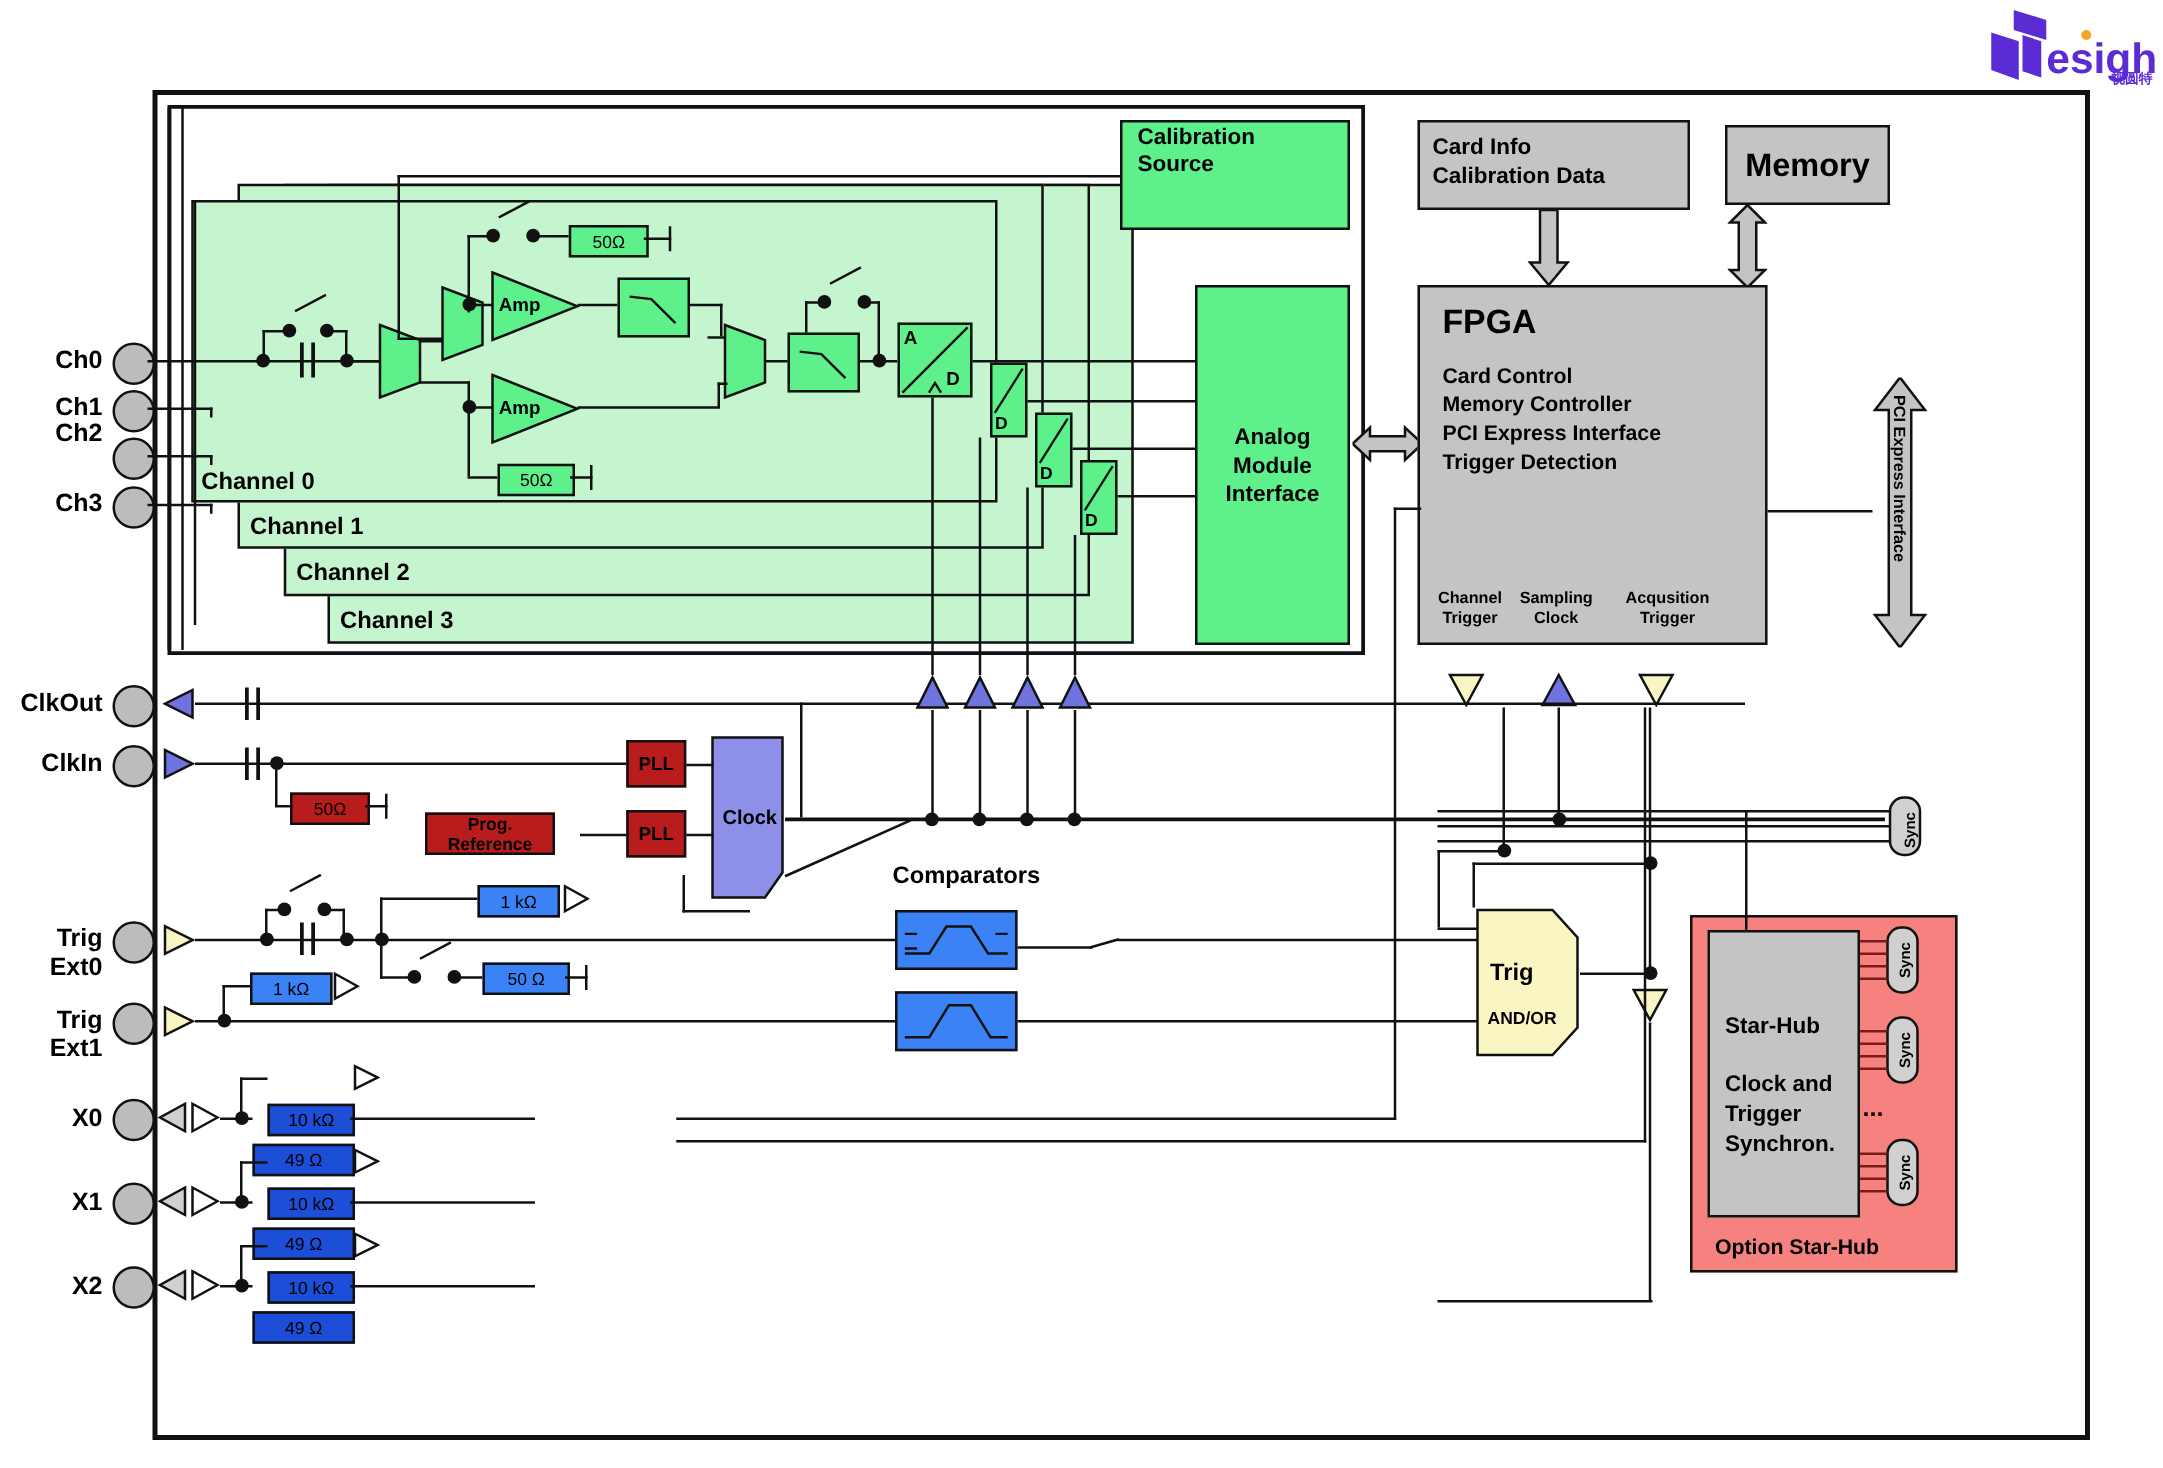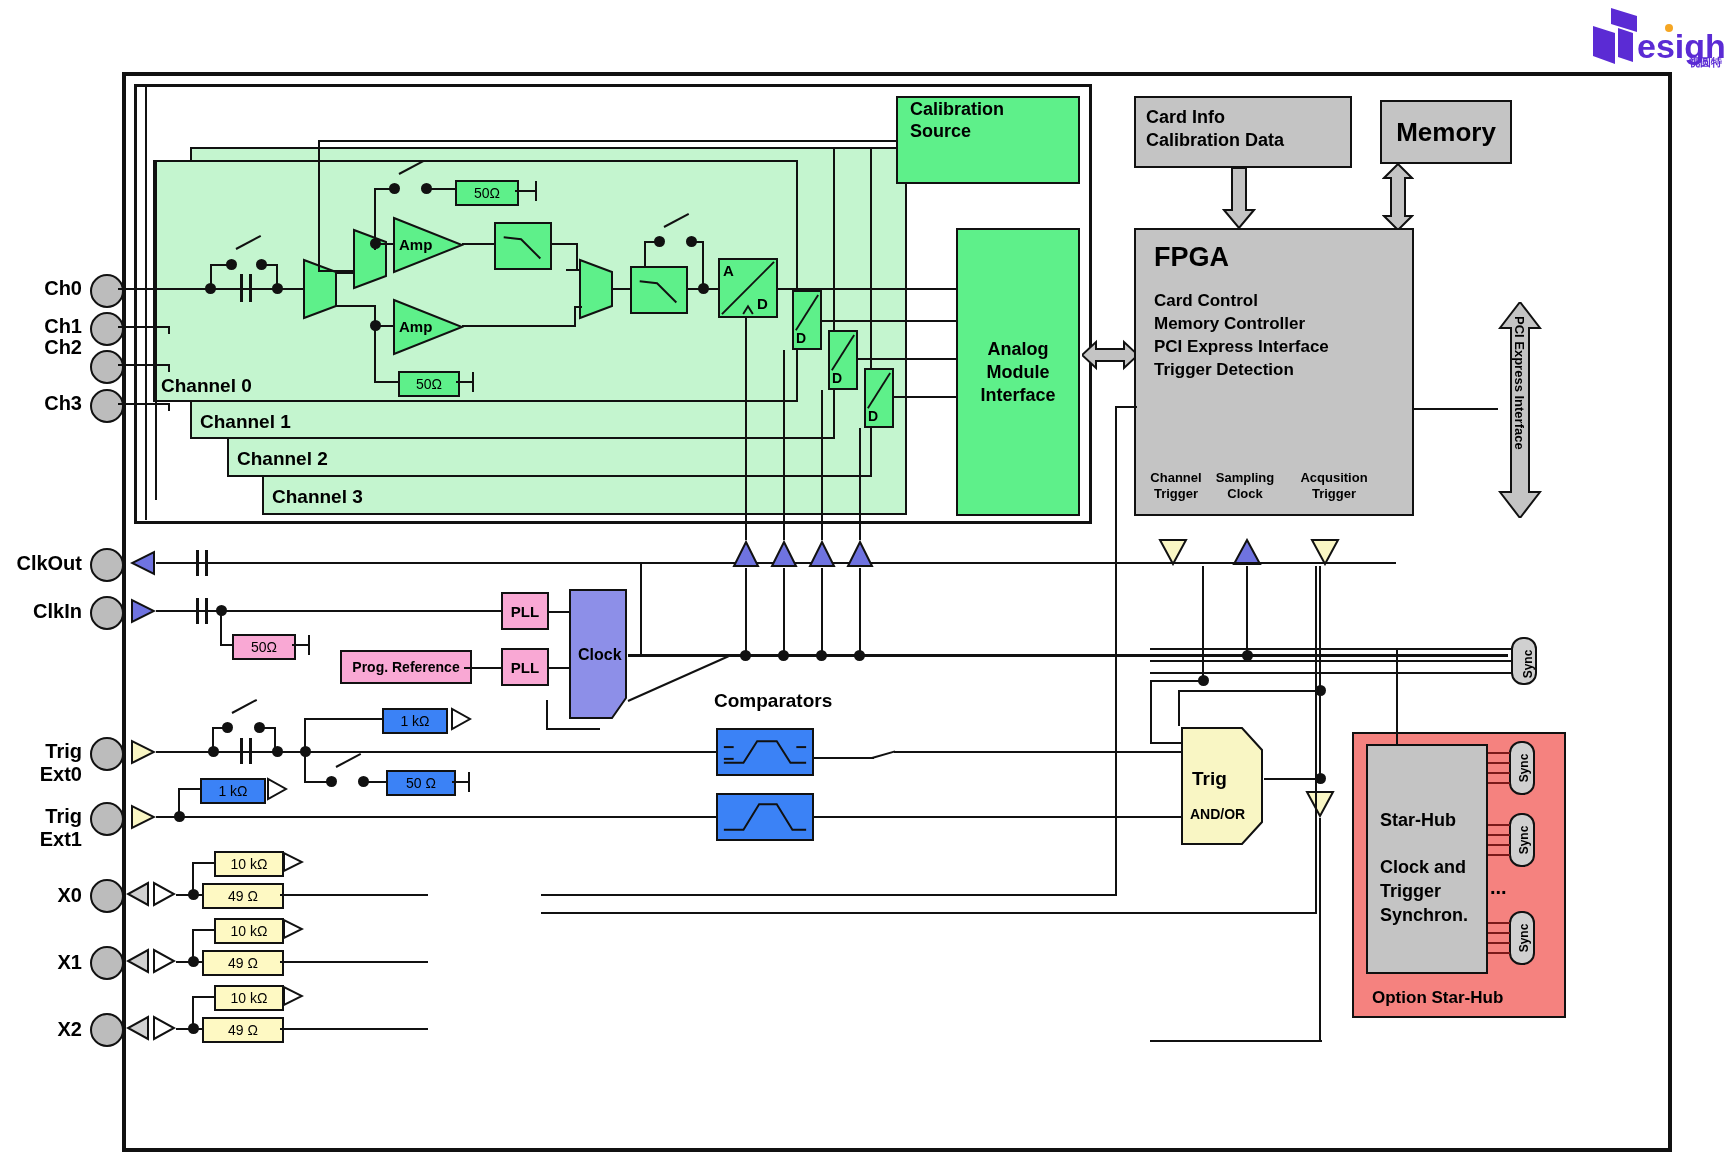--- a/index.html
+++ b/index.html
@@ -6,24 +6,24 @@
   body{width:1730px;height:1174px;position:relative;font-family:"Liberation Sans",sans-serif;overflow:hidden;}
   #stage{position:absolute;left:0;top:0;width:1730px;height:1174px;}
   .abs{position:absolute;box-sizing:border-box;}
 
   
   .blk{border:2px solid #111;display:flex;align-items:center;justify-content:center;text-align:center;font-weight:bold;color:#000;}
   .blk.tl{align-items:flex-start;justify-content:flex-start;text-align:left;}
   .green-dark{background:#5ef08a;}
   .green-light{background:#c4f5cf;}
   .grey{background:#c4c4c4;}
-  .blue{background:#f9a8d4;}
+  .blue{background:#b91c1c;}
   .yellow{background:#3b82f6;}
   .red{background:#f5827f;}
-  .res-grey{background:#fef9c3;}
+  .res-grey{background:#1d4ed8;margin-top:32px;}
 
   
   .ln{position:absolute;background:#111;}
   .h{height:2px;}
   .v{width:2px;}
   .h3{height:3px;}
   .v3{width:3px;}
 
   
   .dot{position:absolute;width:11px;height:11px;border-radius:50%;background:#111;}
@@ -356,21 +356,21 @@
   <div class="ln v" style="left:220px;top:610px;height:34px;"></div>
   <div class="res blue" style="left:232px;top:634px;width:60px;height:22px;">50Ω</div>
   <div class="ln h" style="left:220px;top:644px;width:14px;"></div>
   <div class="ln h" style="left:292px;top:644px;width:18px;"></div>
   <div class="ln v" style="left:308px;top:635px;height:20px;"></div>
 
   <div class="abs blk blue" style="left:501px;top:592px;width:48px;height:38px;font-size:15px;">
     <span>PLL</span>
   </div>
 
-  <div class="abs blk blue" style="left:340px;top:650px;width:132px;height:34px;font-size:14px;">
+  <div class="abs blk blue" style="left:340px;top:650px;width:104px;height:34px;font-size:14px;">
     <span>Prog. Reference</span>
   </div>
   <div class="ln h" style="left:464px;top:667px;width:38px;"></div>
 
   <div class="abs blk blue" style="left:501px;top:648px;width:48px;height:38px;font-size:15px;">
     <span>PLL</span>
   </div>
 
   <div class="abs" style="left:568px;top:588px;width:60px;height:132px;">
     <svg width="60" height="132" viewBox="0 0 60 132">

